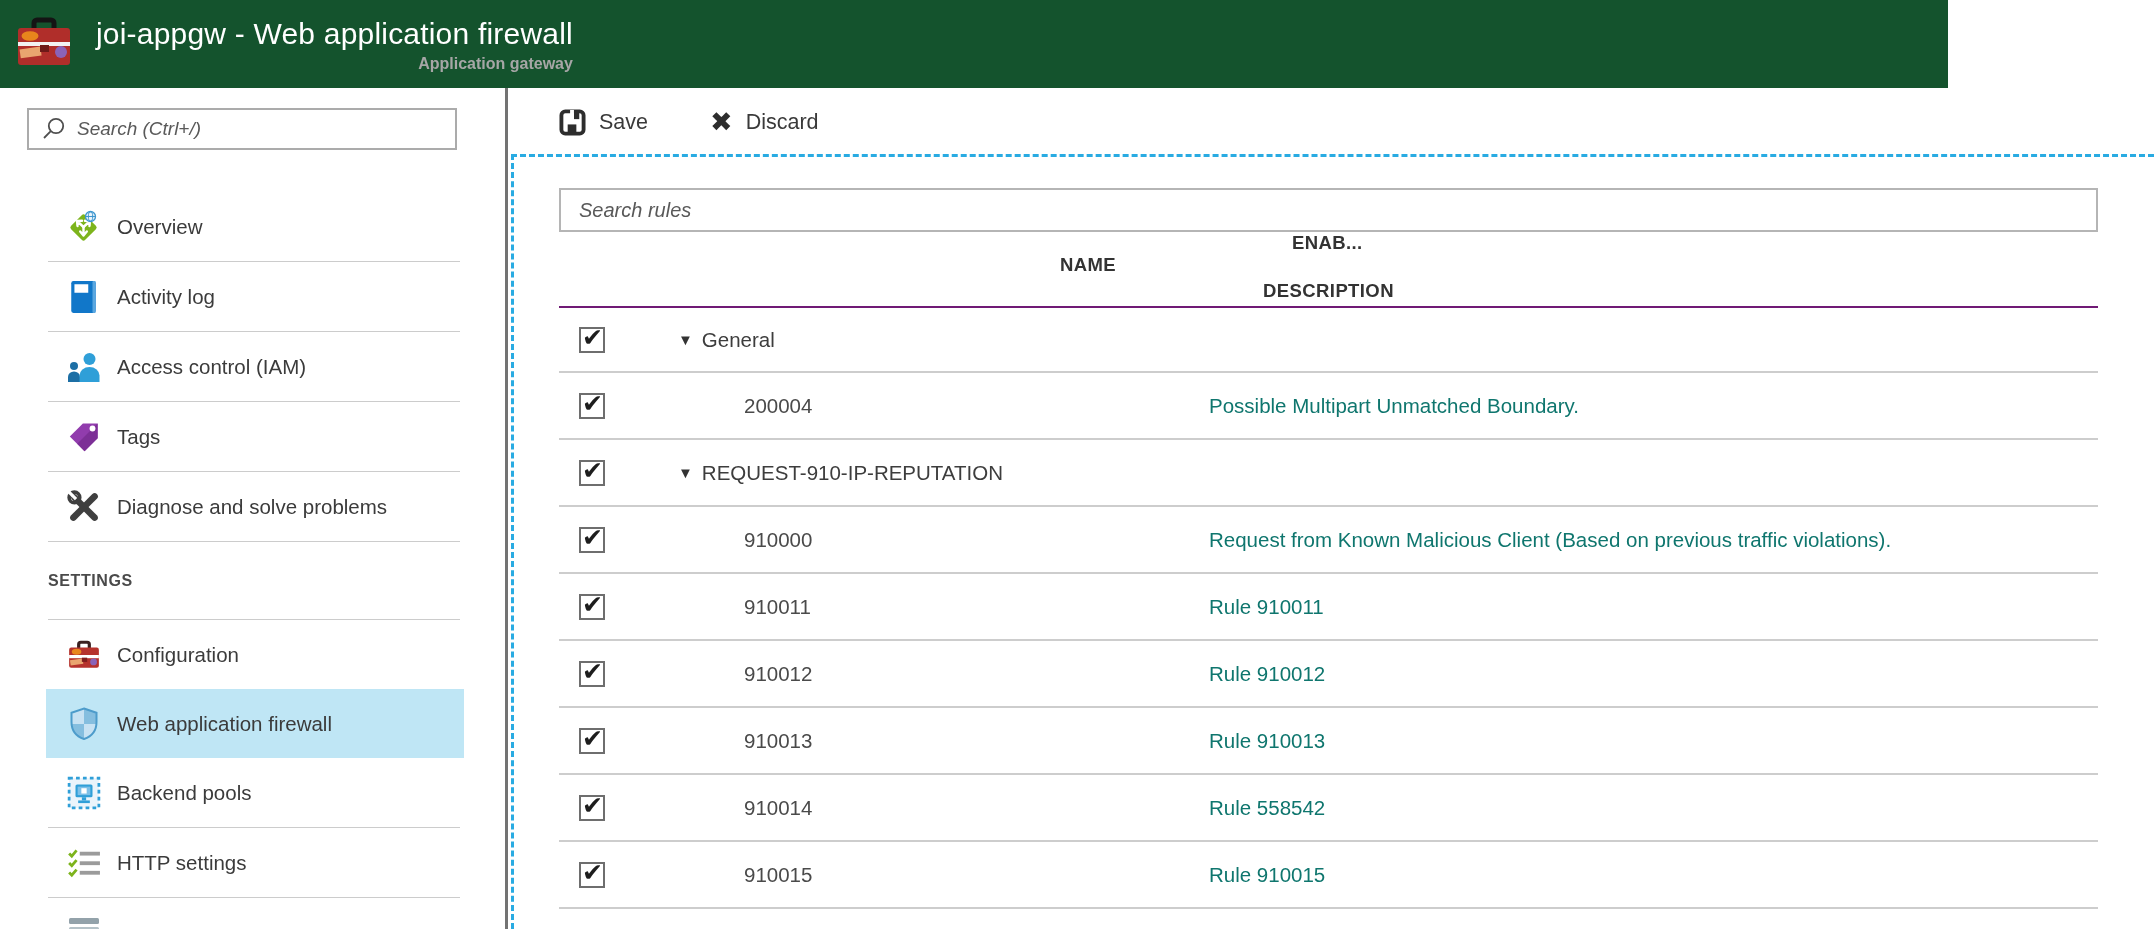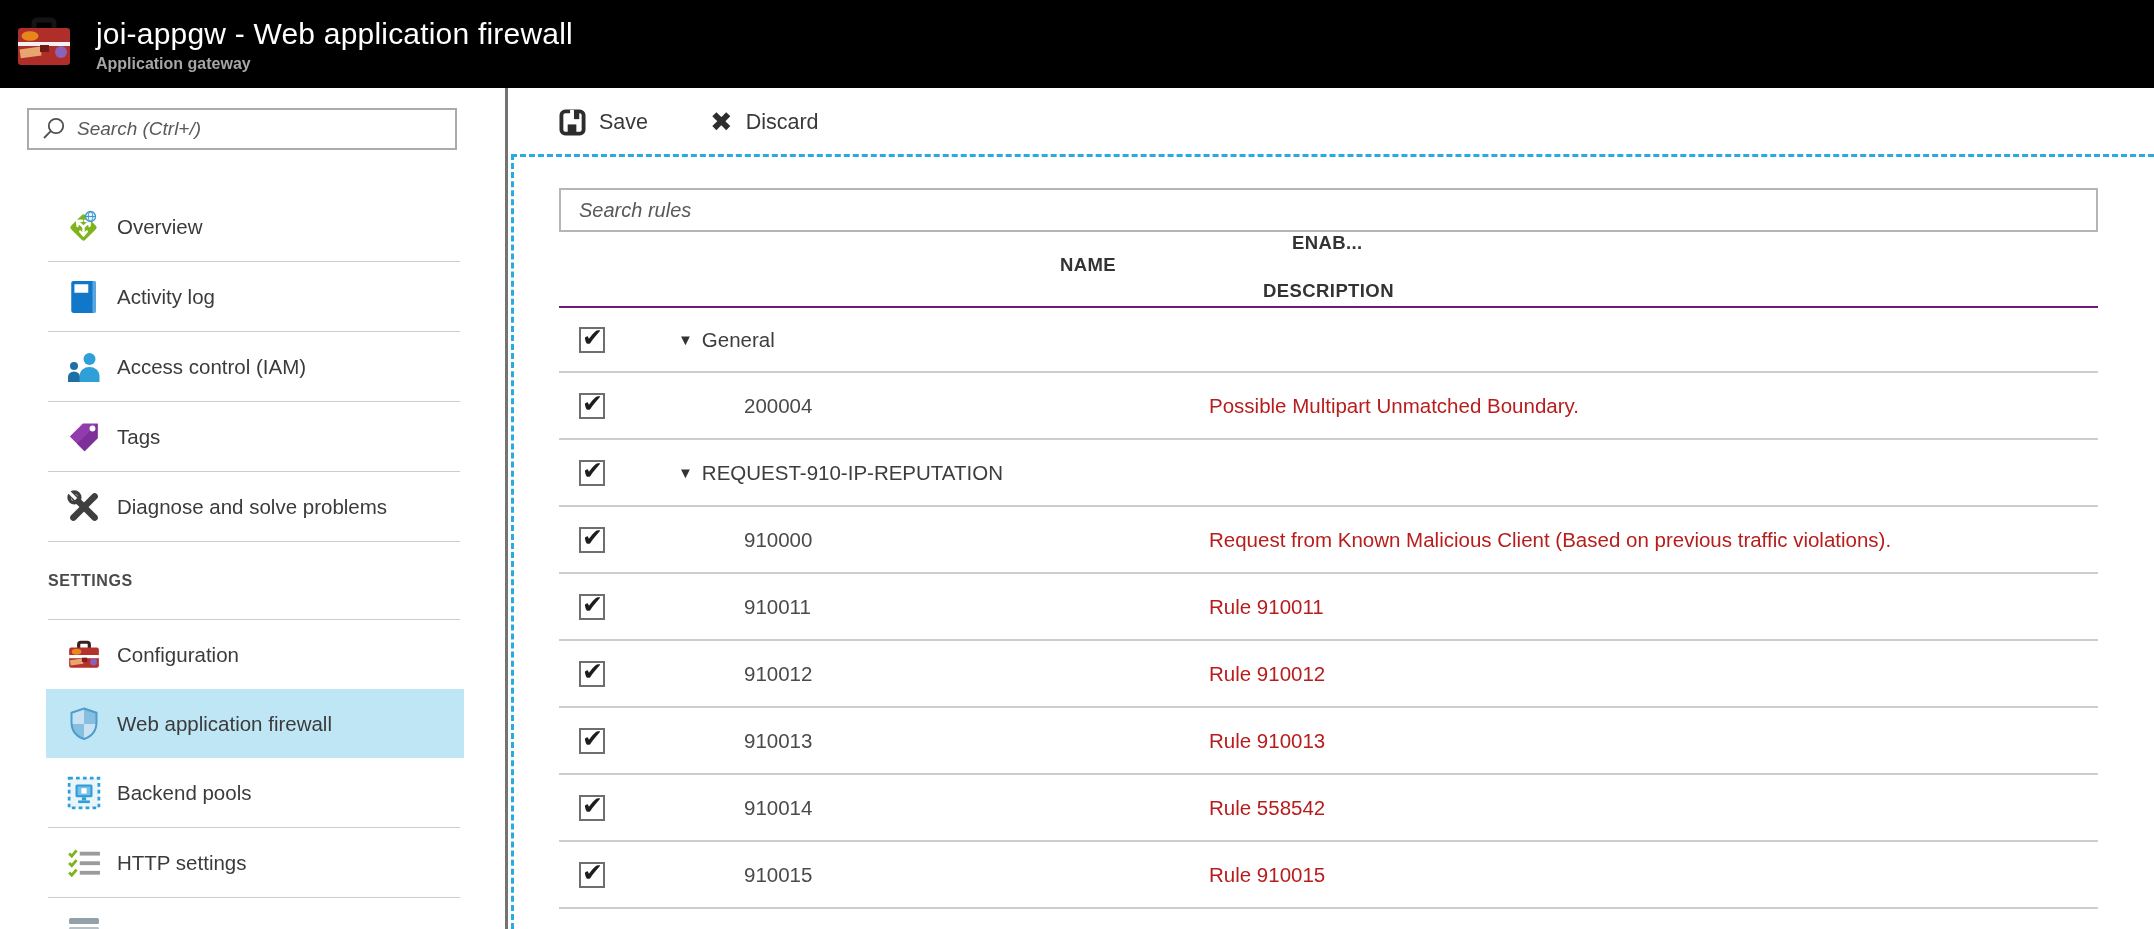--- a/index.html
+++ b/index.html
@@ -1,21 +1,21 @@
 <!DOCTYPE html>
 <html><head>
 <meta charset="utf-8">
 <style>
   * { margin:0; padding:0; box-sizing:border-box; }
   html,body { background:#fff; }
   body { font-family:"Liberation Sans","DejaVu Sans",sans-serif; color:#3b3b3b; }
   .screen { position:relative; width:2154px; height:929px; overflow:hidden; background:#fff; }
 
   
-  .topbar { position:absolute; top:0; left:0; width:2154px; height:88px; background:#000000; display:flex; align-items:center; }
+  .topbar { position:absolute; top:0; left:0; width:1948px; height:88px; background:#14532d; display:flex; align-items:center;text-align:right; }
   .topbar-icon { width:58px; height:54px; margin-left:15px; flex:0 0 auto; }
   .topbar-text { margin-left:23px; display:flex; flex-direction:column; justify-content:center; }
   .topbar-title { color:#ffffff; font-size:30px; font-weight:400; letter-spacing:.2px; line-height:36px; }
   .topbar-sub { color:#a6a6a6; font-size:16px; font-weight:bold; margin-top:3px; }
 
   
   .sidebar { position:absolute; top:88px; left:0; width:508px; height:841px; background:#fff; border-right:3px solid #737373; overflow:hidden; }
   .side-search { margin:20px 0 42px 27px; width:430px; height:42px; border:2px solid #ababab; display:flex; align-items:center; padding-left:12px; background:#fff; }
   .side-search svg { width:26px; height:26px; flex:0 0 auto; }
   .side-search input { border:none; outline:none; flex:1; height:100%; font-size:19px; font-style:italic; color:#333; font-family:inherit; padding-left:10px; background:transparent; }
@@ -49,21 +49,21 @@
   .c-desc { flex:1; }
 
   .trow { height:67px; display:flex; align-items:center; border-bottom:2px solid #cdcdcd; font-size:20.5px; color:#3d3d3d; }
   .trow:first-child { border-top:2px solid #701a75; }
   .checkbox { position:relative; width:26px; height:26px; border:2px solid #6e6e6e; background:#fff; cursor:pointer; flex:0 0 auto; }
   .checkbox.checked::before { content:"\2714"; position:absolute; top:-6px; left:1px; font-size:25px; font-weight:bold; color:#1d1d1d; }
   .tri { display:none; margin-left:6px; margin-right:9px; font-size:15px; color:#333; cursor:pointer; }
   .trow.group .tri { display:inline-block; }
   .trow.group .tri::before { content:"\25BC"; }
   .trow.rule .rn { padding-left:72px; color:#4a4a4a; }
-  .trow .c-desc { color:#b91c1c; }
+  .trow .c-desc { color:#0f766e; }
 </style>
 </head>
 <body>
 
 <div class="screen">
 
   <header class="topbar">
     <span class="topbar-icon">
       <svg viewBox="0 0 58 54">
         <rect x="19" y="3" width="20" height="13" rx="3" fill="none" stroke="#141414" stroke-width="5"></rect>

